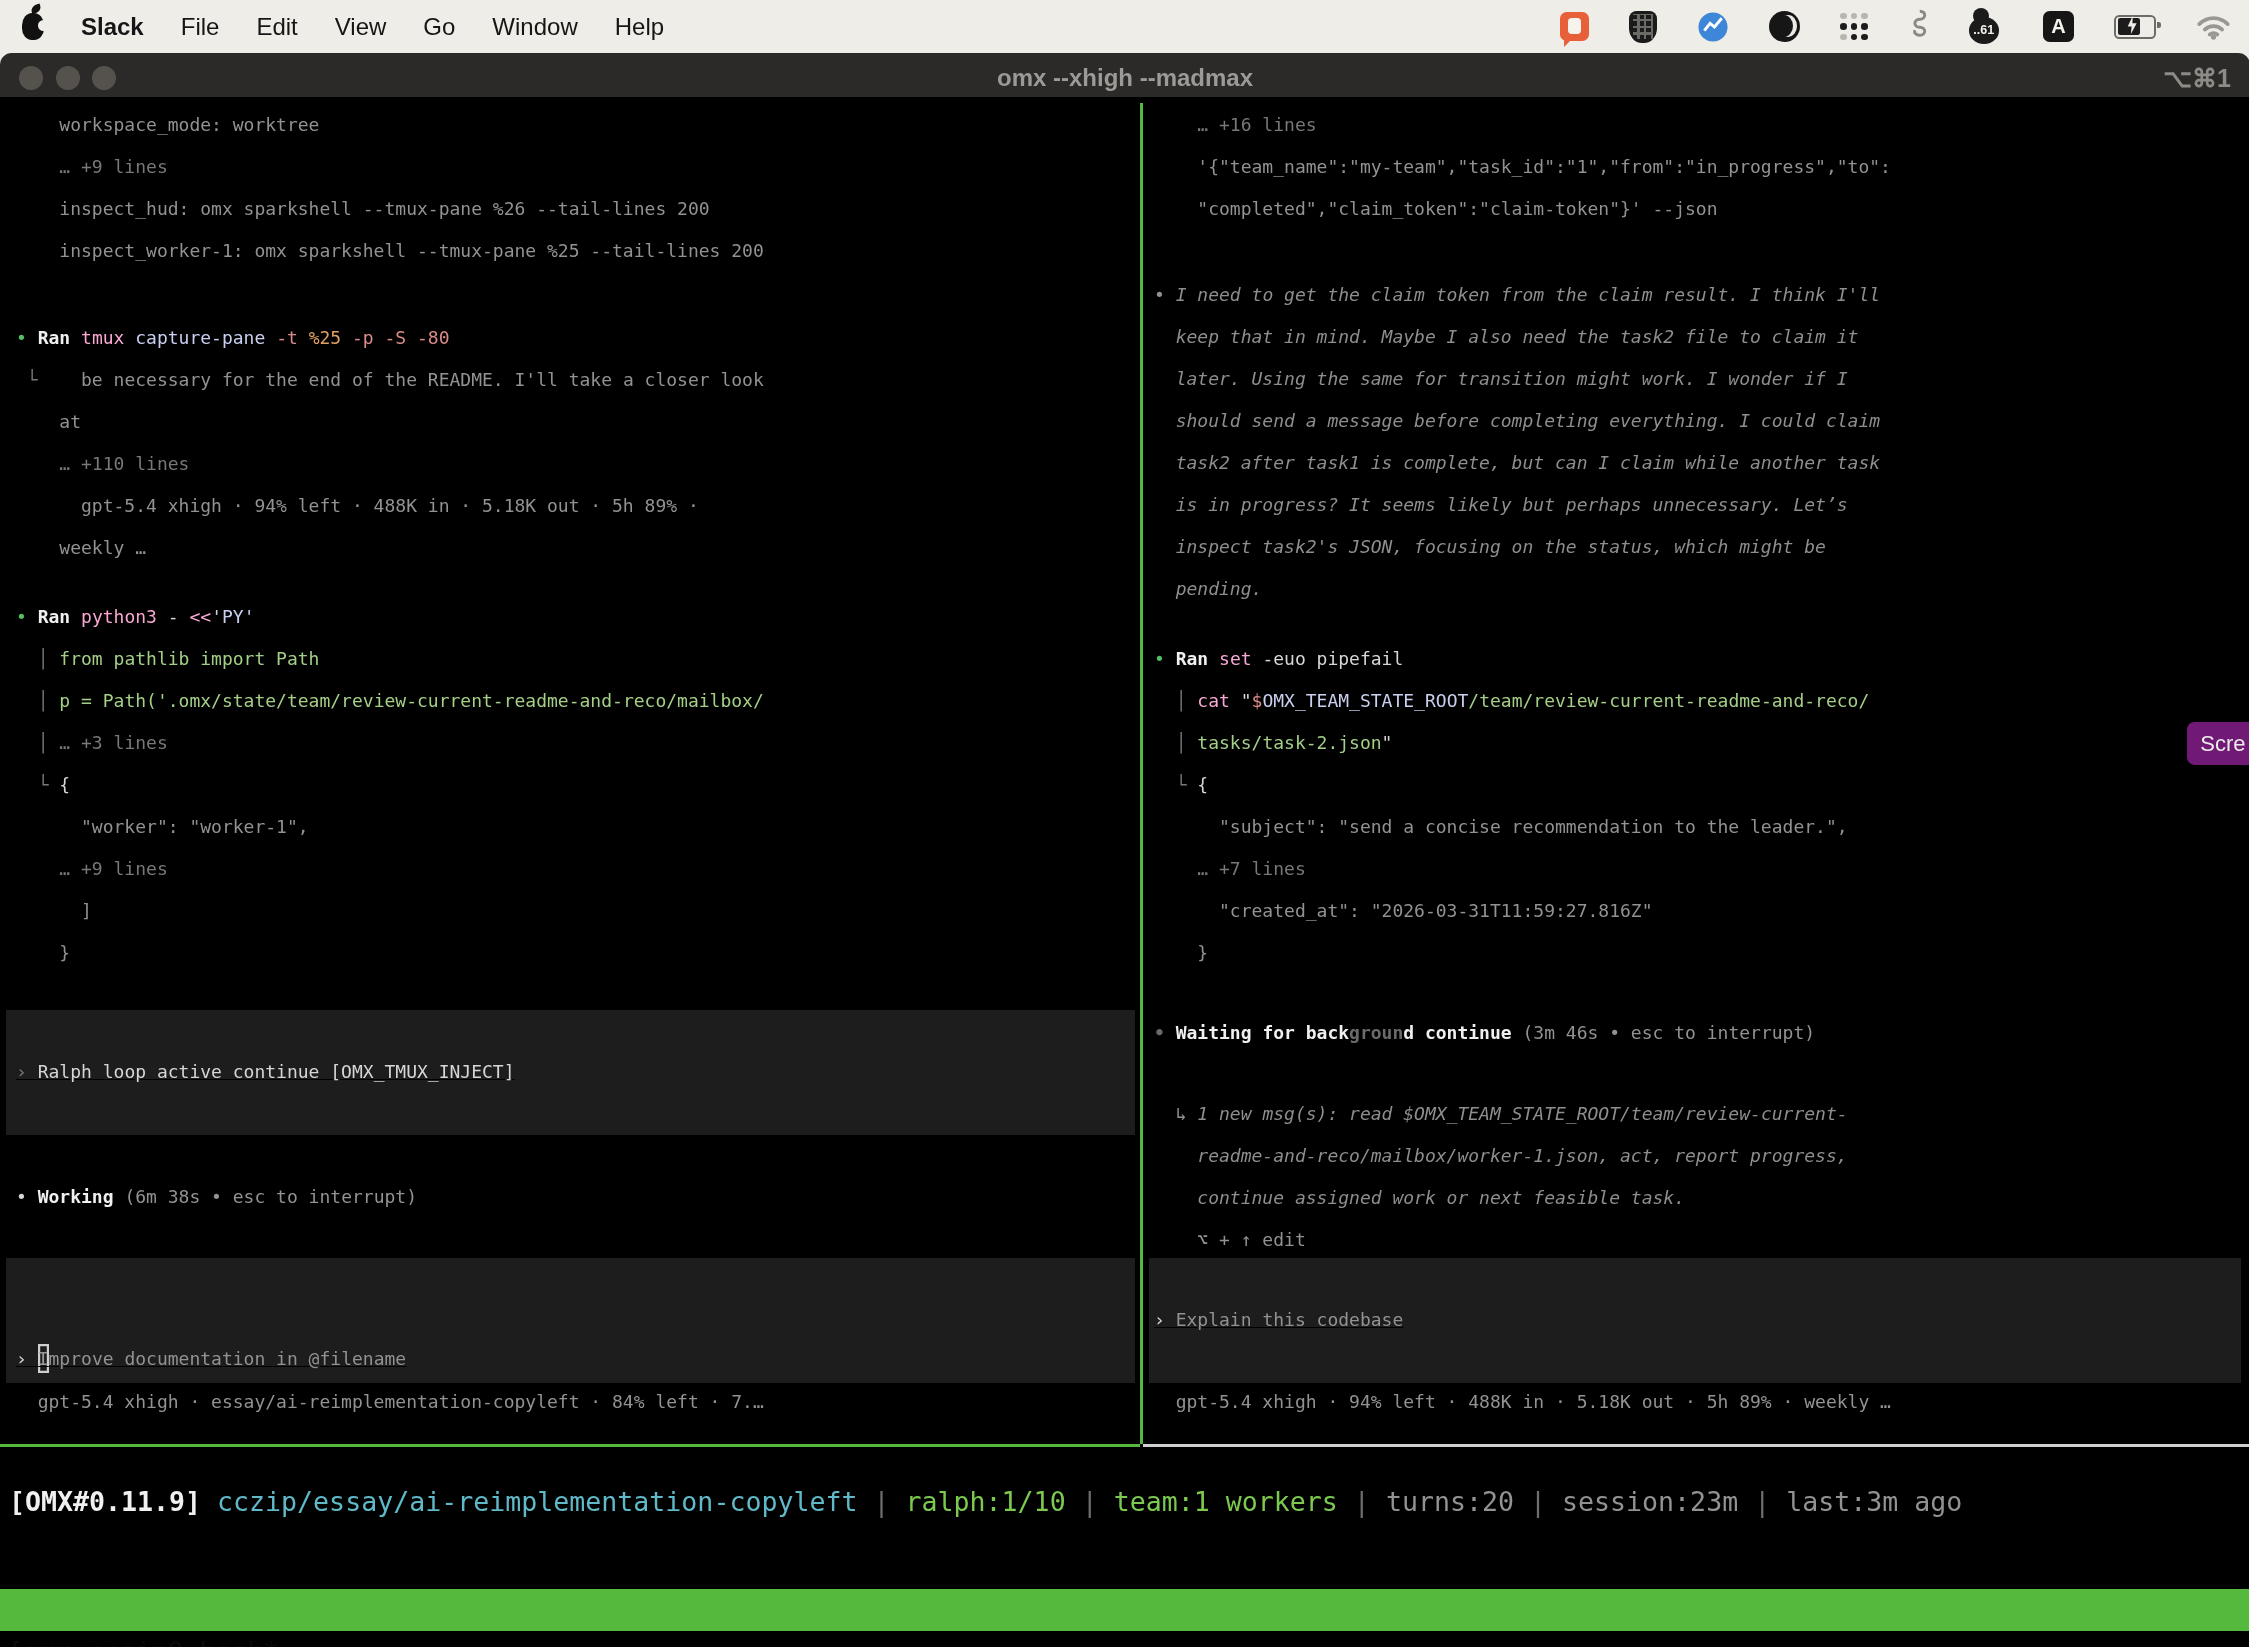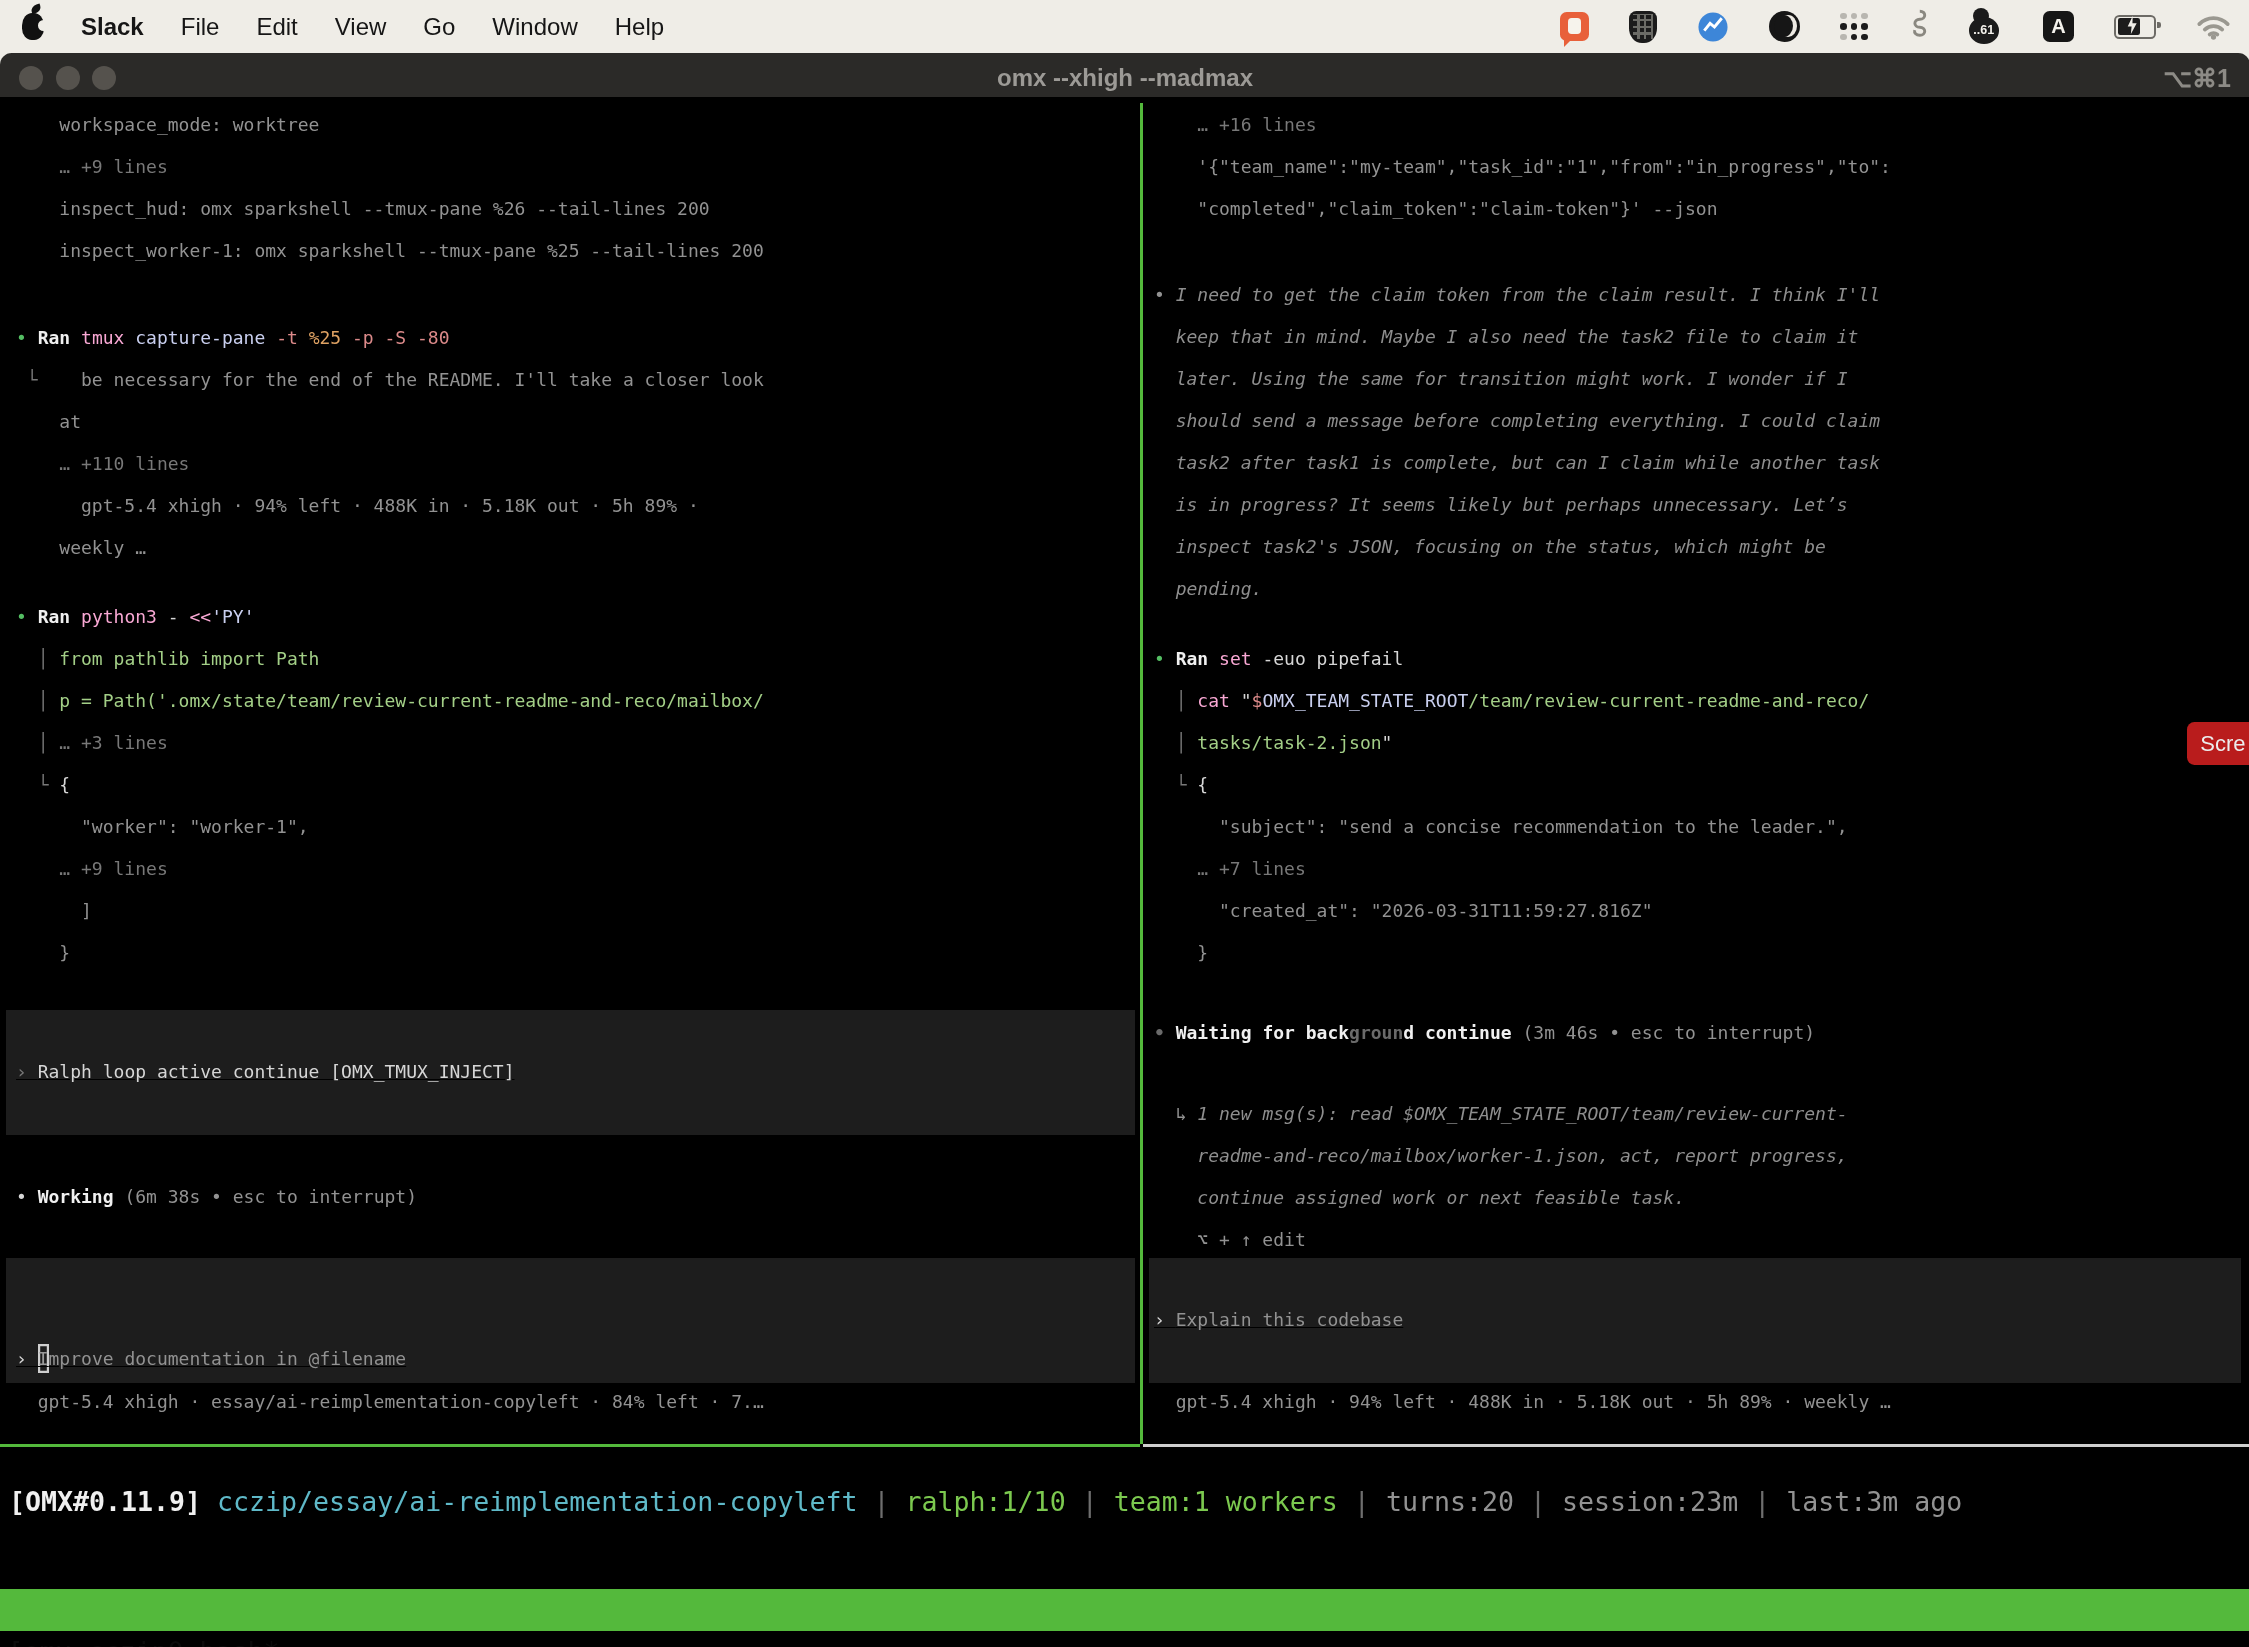--- a/index.html
+++ b/index.html
@@ -72,21 +72,21 @@
   
   .c-gray{color:#929292;} .c-dim{color:#787878;} .c-white{color:#F0F0F0;font-weight:700;}
   .c-bright{color:#D6D6D6;} .c-blue{color:#f9a8d4;} .c-lav{color:#C9CFEF;}
   .c-pink{color:#DC8A8A;} .c-orange{color:#DFA263;} .c-green{color:#A3CF87;}
   .c-bgreen{color:#54BE63;} .c-ital{color:#8E8E8E;font-style:italic;}
   .c-bolddim{color:#6A6A6A;font-weight:700;}
   .c-cyan{color:#5FB9C8;} .c-sgreen{color:#7CC94F;} .c-sep{color:#6E6E6E;}
   .c-cursor{color:#9a9a9a;box-shadow:inset 0 0 0 2.2px #CFCFCF;padding:3.7px 0;}
   
   .omx-status{position:absolute;top:1481px;left:8.9px;font-size:26.6px;line-height:42px;white-space:pre;}
-  .tooltip{position:absolute;top:722px;right:0;height:43px;line-height:43px;background:#b91c1c;
+  .tooltip{position:absolute;top:722px;right:0;height:43px;line-height:43px;background:#701a75;
            color:#ECECEC;font-family:"Liberation Sans",sans-serif;font-size:22px;
            border-radius:7.4px 0 0 7.4px;padding:0 4.4px 0 13.3px;}
   .tmuxbar{position:absolute;top:1589px;left:0;right:0;height:42px;background:#54B93C;
            color:#0B0B0B;font-size:26.6px;line-height:42px;white-space:pre;}
   .tmux-left{position:absolute;left:7.4px;}
 </style>
 </head>
 <body>
 
 <div class="stage">

